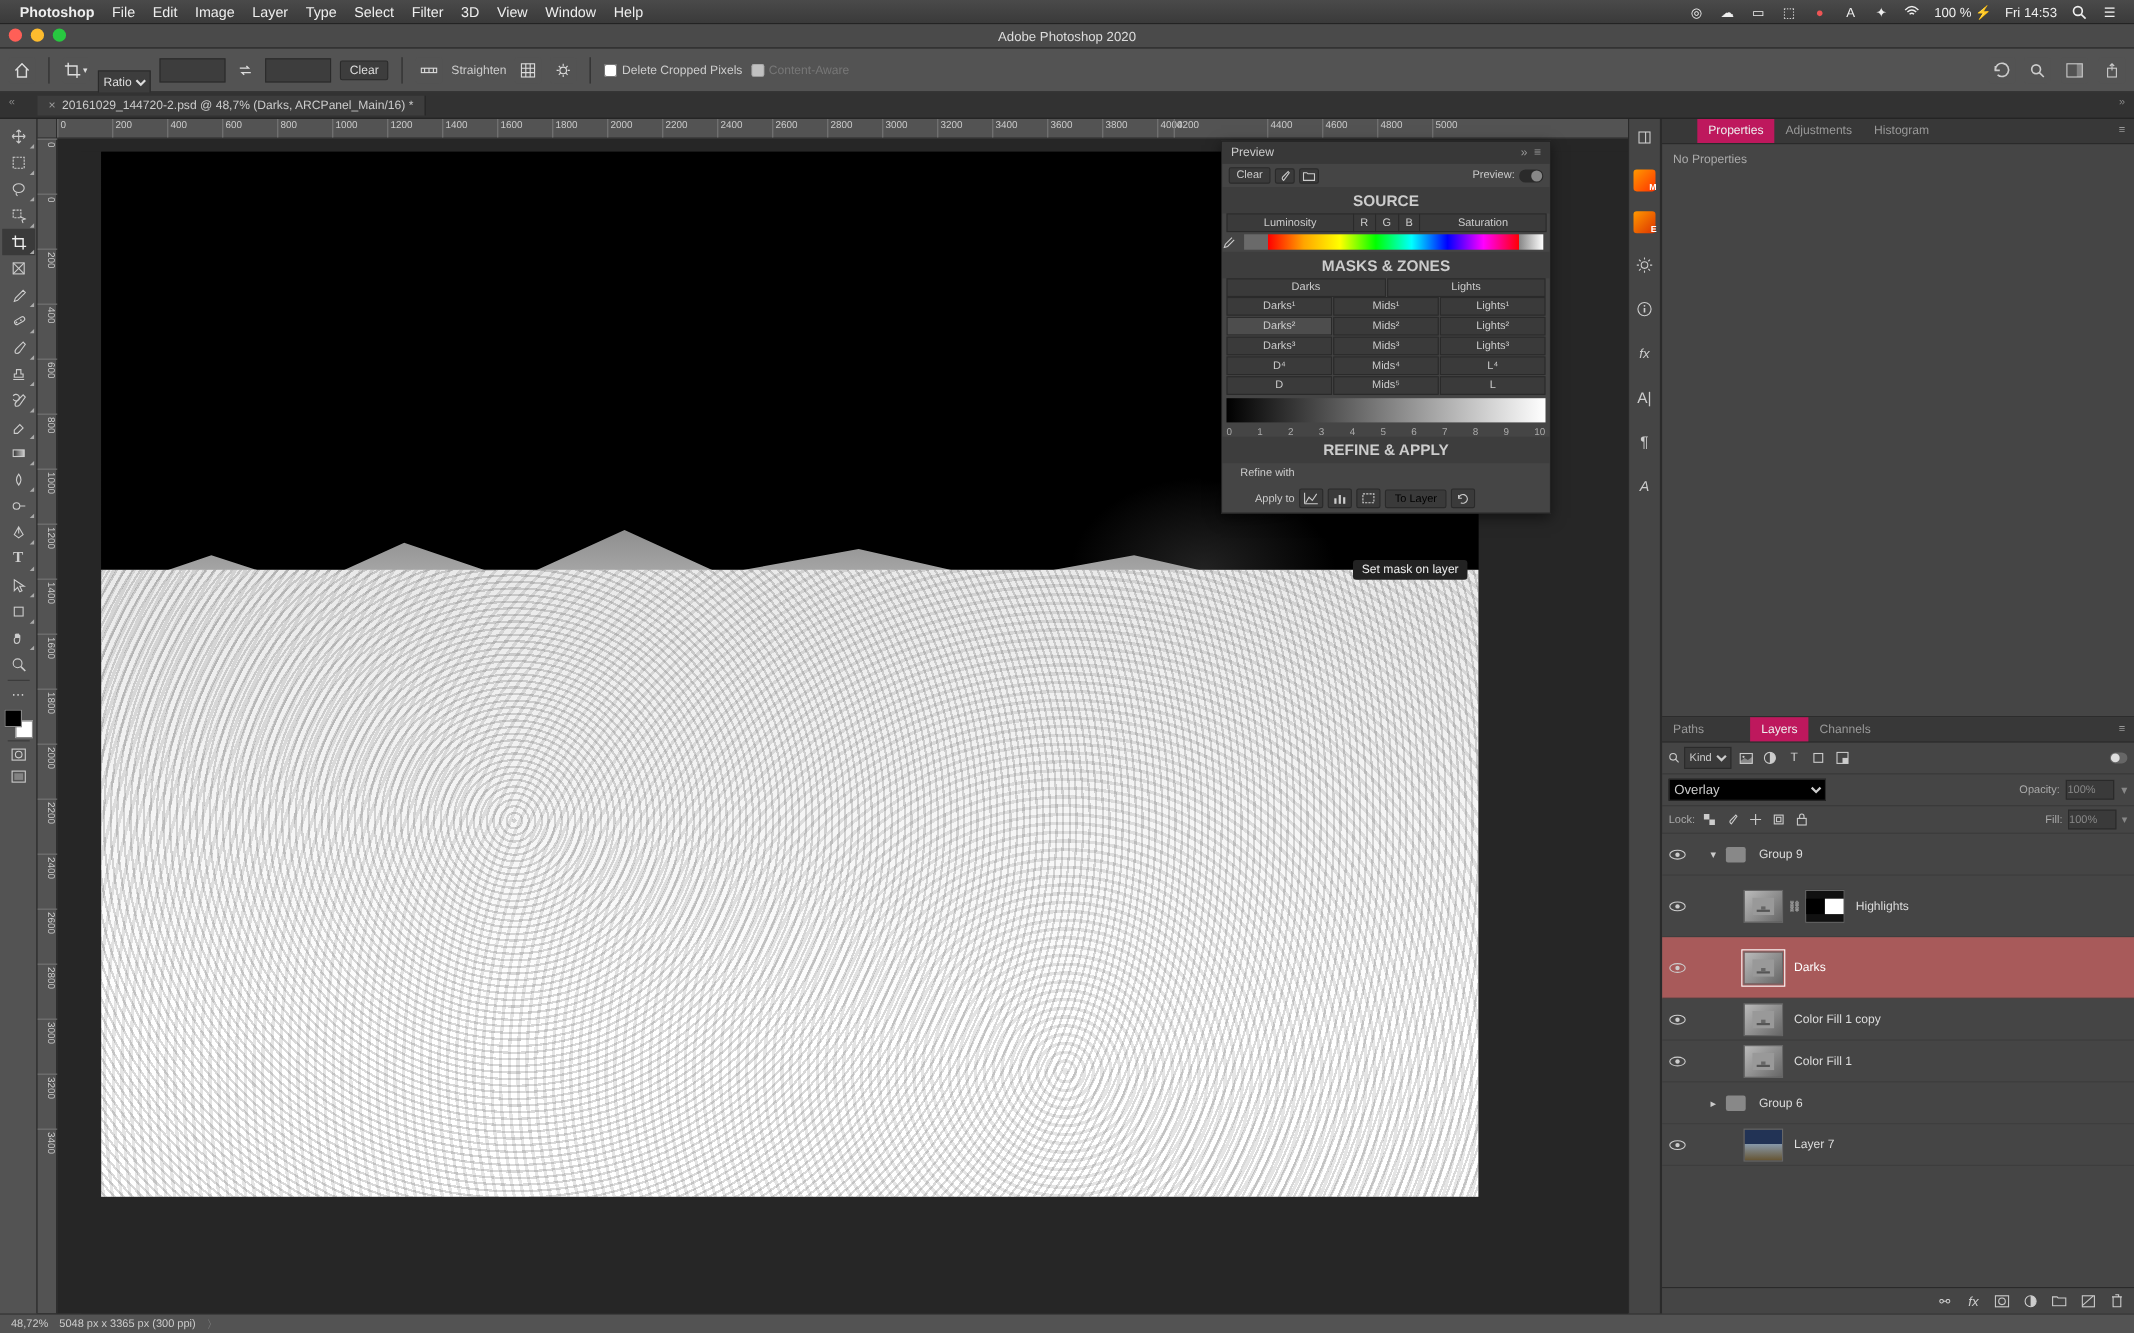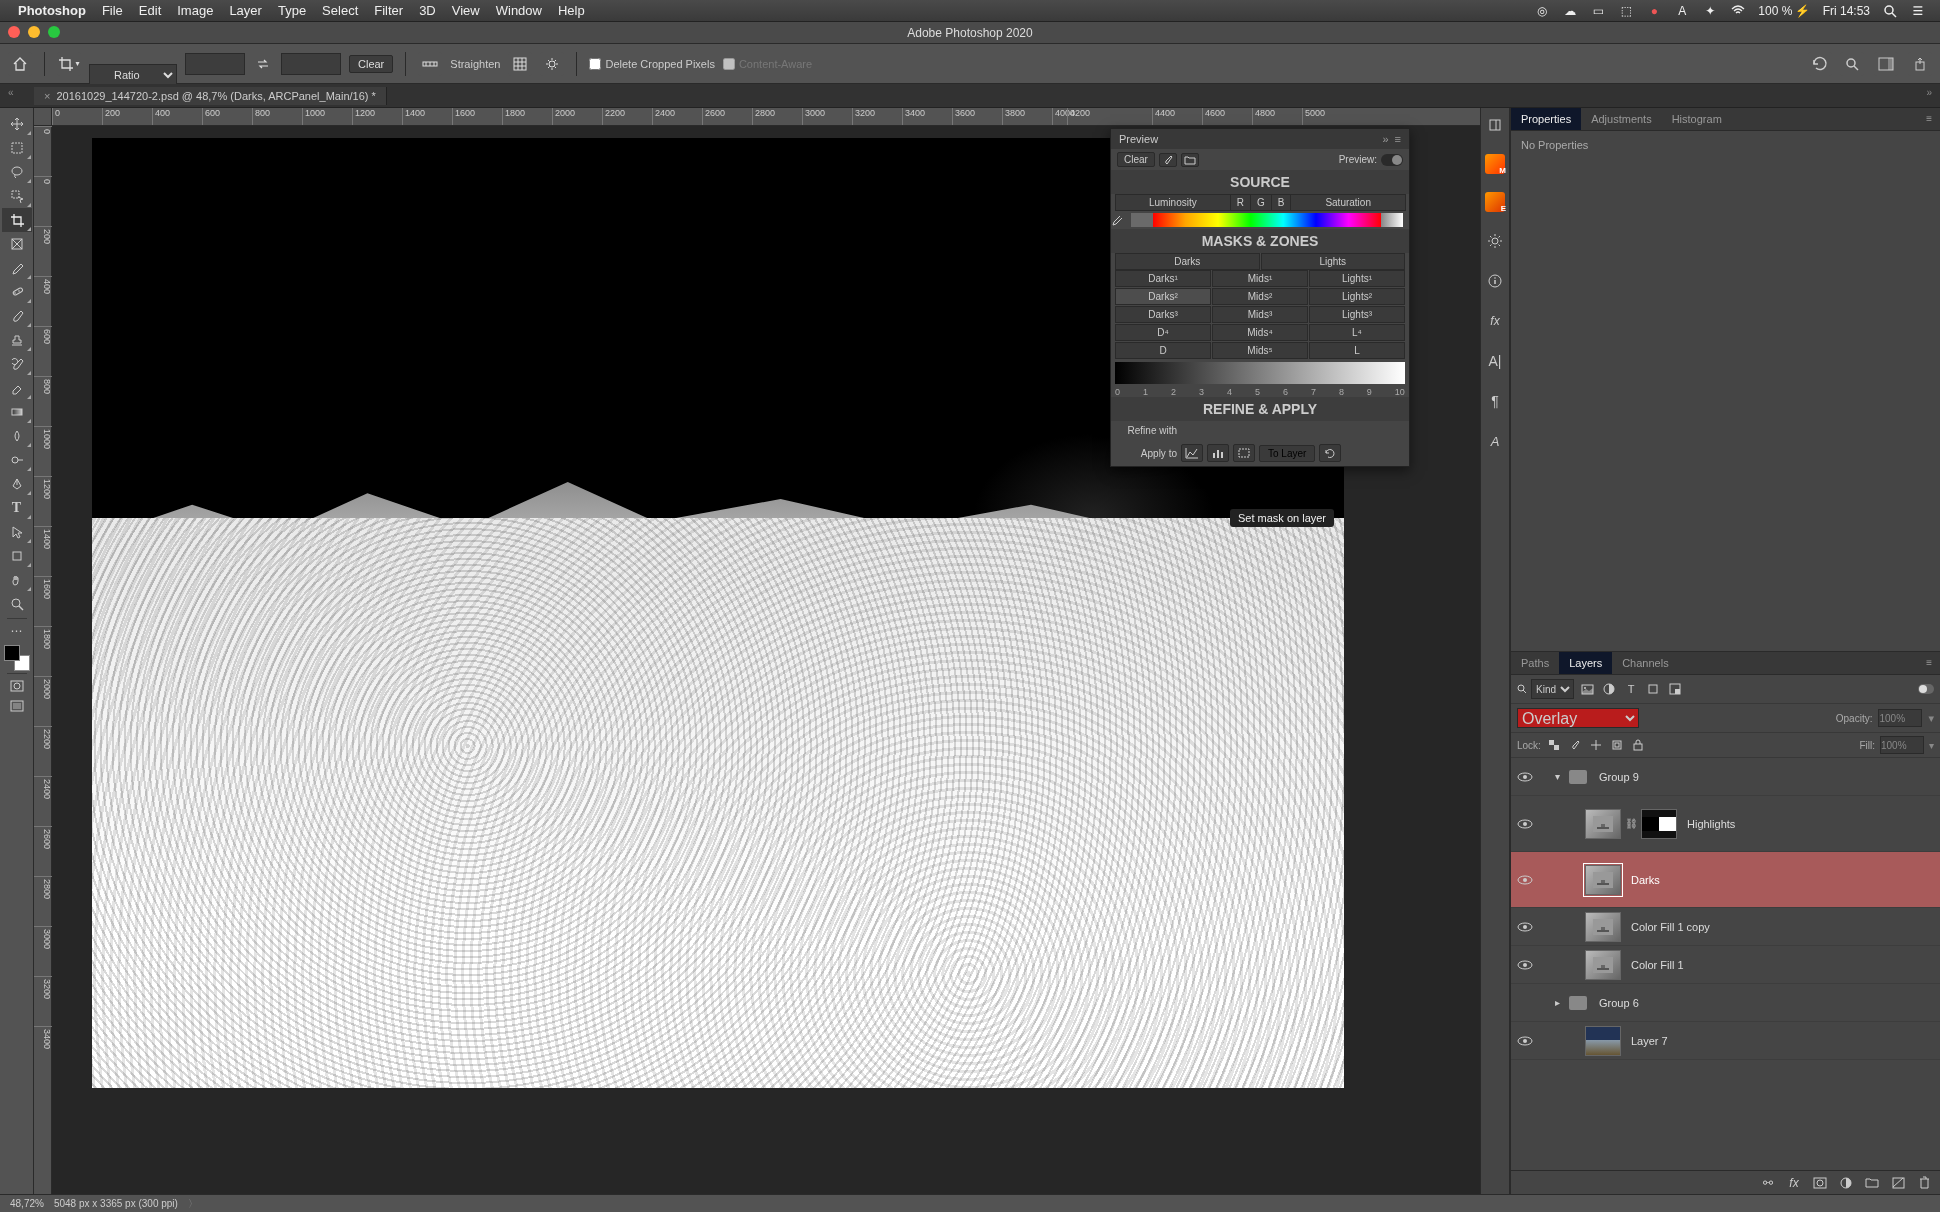--- a/index.html
+++ b/index.html
@@ -16,21 +16,21 @@
 
 
 .titlebar { height: 22px; background: #4a4a4a; display: flex; align-items: center; justify-content: center; position: relative; color: #ddd; font-size: 12px; border-bottom: 1px solid #2a2a2a;}
 .traffic-lights { position: absolute; left: 8px; top: 4px; display: flex; gap: 8px; }
 .tl { width: 12px; height: 12px; border-radius: 50%; }
 .tl.red { background: #ff5f57; } .tl.yellow { background: #febc2e; } .tl.green { background: #28c840; }
 
 
 .options-bar { height: 40px; background: #535353; display: flex; align-items: center; padding: 0 8px; gap: 8px; border-bottom: 1px solid #2a2a2a; }
 .options-bar .home-icon, .options-bar .tool-icon { width: 24px; height: 24px; display:flex; align-items:center; justify-content:center; background:#535353; border-radius:3px;}
-.options-bar select { background:#3d3d3d; color:#ddd; border:1px solid #2a2a2a; height:22px; font-size:11px; padding:0 20px;margin-top:22px; }
+.options-bar select { background:#3d3d3d; color:#ddd; border:1px solid #2a2a2a; height:22px; font-size:11px; padding:0 0;margin-top:22px; }
 .options-bar input[type=text] { background:#3d3d3d; color:#ddd; border:1px solid #2a2a2a; height:22px; width:60px; font-size:11px; padding:0 4px; }
 .options-bar .swap-btn { width:20px; height:20px; display:flex; align-items:center; justify-content:center; }
 .options-bar .btn-clear { background:#3d3d3d; color:#ddd; border:1px solid #2a2a2a; padding:2px 8px; font-size:11px; border-radius:2px;}
 .options-bar .divider { width:1px; height:24px; background:#2a2a2a; margin:0 4px;}
 .options-bar .checkbox-label { display:flex; align-items:center; gap:4px; font-size:11px; color:#ccc;}
 .options-bar .checkbox-label.disabled { color:#777;}
 .options-bar input[type=checkbox]{ width:12px; height:12px;}
 .options-bar .right-icons { margin-left:auto; display:flex; gap:10px; align-items:center;}
 
 
@@ -92,35 +92,35 @@
 .tooltip-float { position:absolute; background:#222; color:#eee; padding:3px 8px; font-size:11px; border-radius:3px; white-space:nowrap; z-index:60;}
 
 
 .v-icon-strip { width:30px; background:#454545; display:flex; flex-direction:column; align-items:center; padding-top:6px; gap:18px; border-left:1px solid #2a2a2a; border-right:1px solid #2a2a2a;}
 .v-icon-strip .vicon { width:22px; height:22px; display:flex; align-items:center; justify-content:center; color:#ccc; font-size:14px;}
 
 
 .right-col { width:430px; background:#454545; display:flex; flex-direction:column; border-left:1px solid #2a2a2a;}
 .panel-tabs { display:flex; background:#383838; border-bottom:1px solid #2a2a2a; font-size:11px;}
 .panel-tab { padding:5px 10px; color:#999;}
-.panel-tab.active { background:#0f172a; color:#eee;}
+.panel-tab.active { background:#be185d; color:#eee;margin-left:32px;}
 .panel-tab-spacer { flex:1;}
 .panel-menu { padding:5px 8px; color:#999; font-size:10px;}
 .panel-body { flex:0 0 auto; padding:8px 10px; font-size:11px; color:#aaa;}
 .props-body { height:520px;}
 
 
 .layers-panel { flex:1; display:flex; flex-direction:column; border-top:1px solid #2a2a2a;}
 .layers-filter { display:flex; align-items:center; padding:4px 6px; gap:4px; border-bottom:1px solid #383838;}
 .layers-filter select { background:#3a3a3a; color:#ccc; border:1px solid #2a2a2a; font-size:10px; height:20px;}
 .layers-filter .filt-icon { width:18px; height:18px; display:inline-flex; align-items:center; justify-content:center; color:#ccc; font-size:11px;}
 .layers-filter .filt-toggle { margin-left:auto; width:16px; height:10px; background:#666; border-radius:5px; position:relative;}
 .layers-filter .filt-toggle::after { content:""; position:absolute; width:8px; height:8px; background:#ddd; border-radius:50%; top:1px; left:1px;}
 .layers-blend { display:flex; align-items:center; padding:4px 6px; gap:6px; border-bottom:1px solid #383838;}
-.layers-blend select { background:#b91c1c; color:#ccc; border:1px solid #2a2a2a; font-size:16px; height:20px; width:122px;}
+.layers-blend select { background:#000000; color:#ccc; border:1px solid #2a2a2a; font-size:12px; height:20px; width:143px;}
 .layers-blend .opacity-lbl { color:#aaa; font-size:10px;}
 .layers-blend input { background:#3a3a3a; color:#888; border:1px solid #2a2a2a; font-size:10px; height:18px; width:44px;}
 .layers-lock { display:flex; align-items:center; padding:3px 6px; gap:5px; border-bottom:1px solid #383838; font-size:10px; color:#aaa;}
 .layers-lock .lock-icon { width:16px; height:16px; display:inline-flex; align-items:center; justify-content:center;}
 .layers-lock .fill { margin-left:auto;}
 .layers-lock input { background:#3a3a3a; color:#888; border:1px solid #2a2a2a; font-size:10px; height:18px; width:44px;}
 .layer-list { flex:1; overflow-y:auto; background:#454545;}
 .layer-row { display:flex; align-items:center; min-height:38px; border-bottom:1px solid #3d3d3d; padding-right:8px;}
 .layer-row.tall { min-height:56px;}
 .layer-row.selected { background:#a85a5a;}

